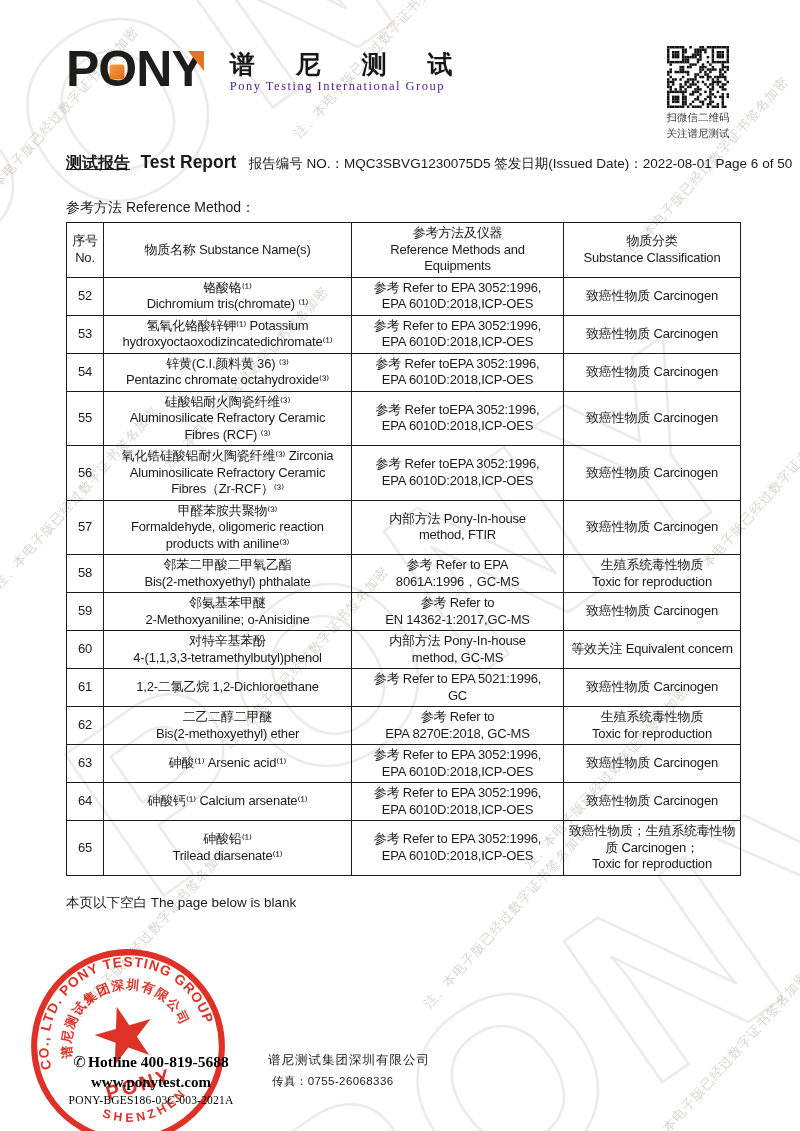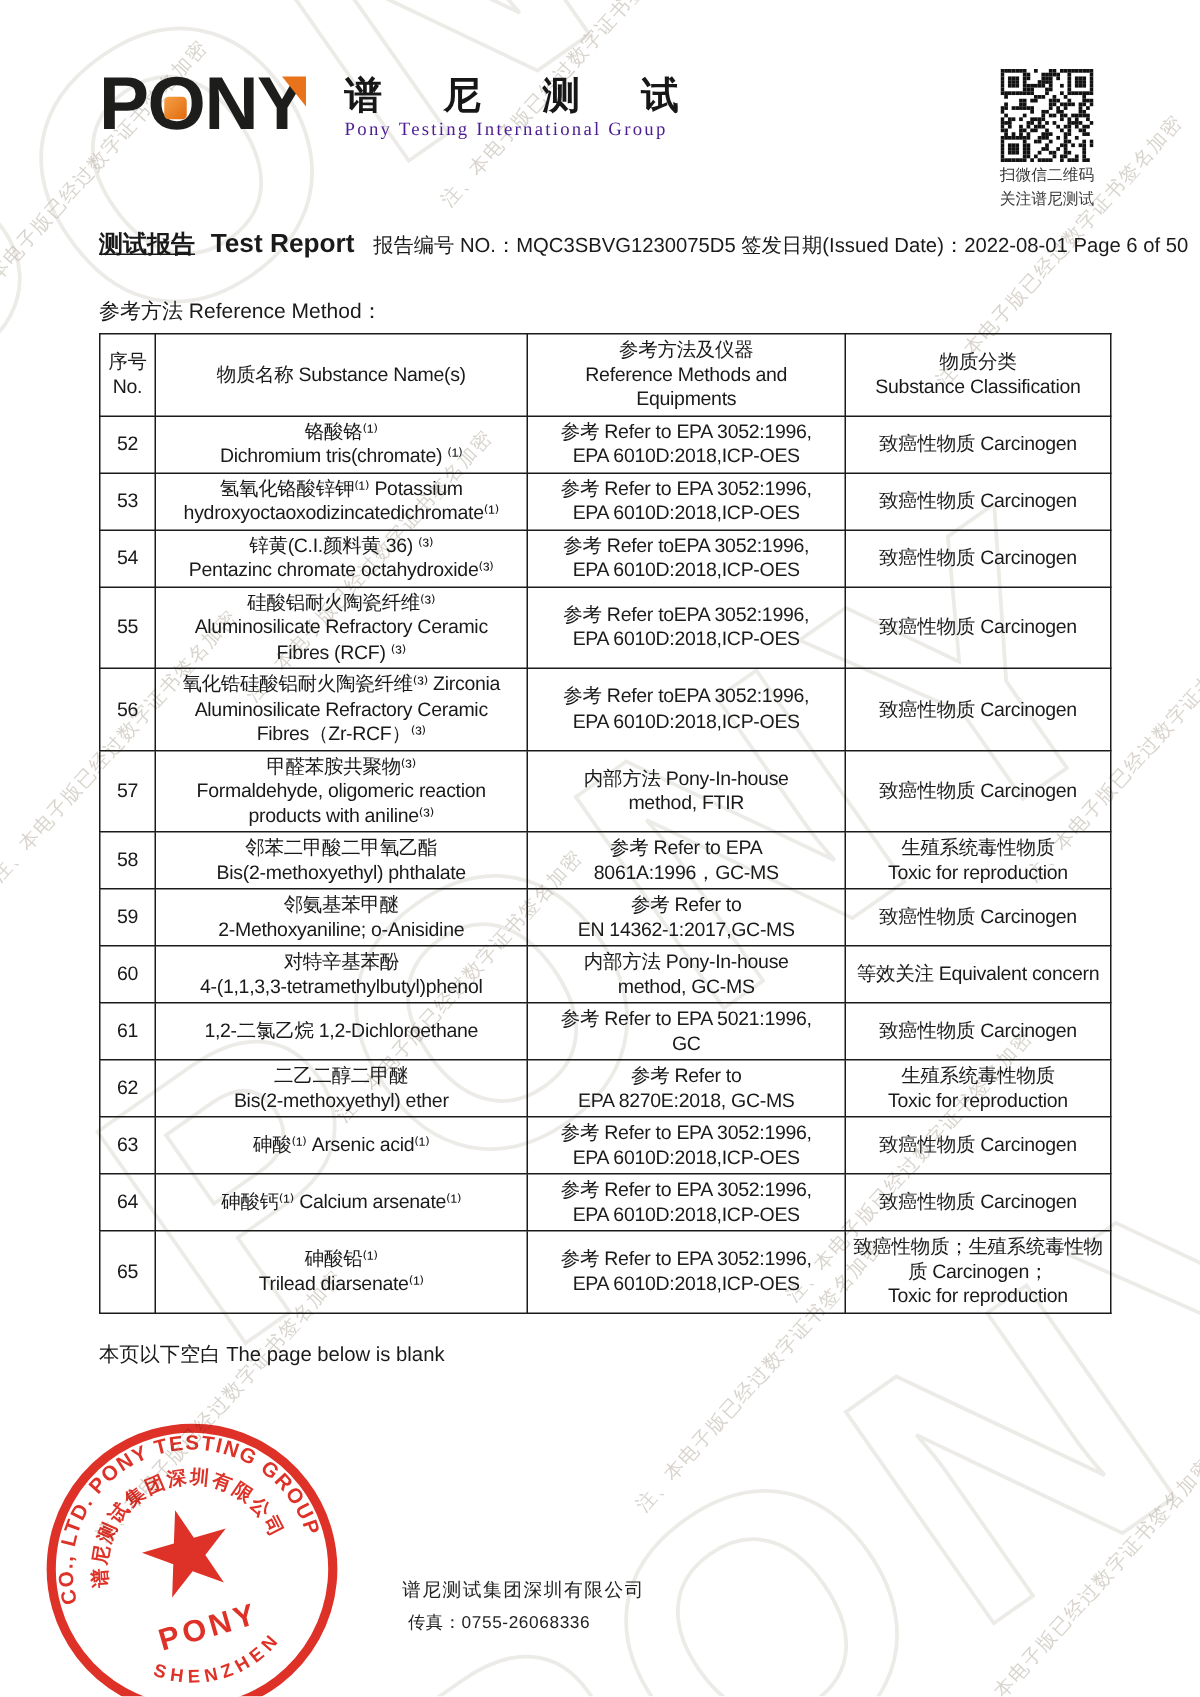--- a/index.html
+++ b/index.html
@@ -580,20 +580,27 @@
         <textPath href="#arcBot" xlink:href="#arcBot" startOffset="50%">SHENZHEN</textPath>
       </text>
       <text fill="#dc2217" font-size="12.5" font-weight="bold" letter-spacing="1.5" text-anchor="middle" font-family="Liberation Sans,sans-serif">
         <textPath href="#arcIn" xlink:href="#arcIn" startOffset="50%">谱尼测试集团深圳有限公司</textPath>
       </text>
       <polygon fill="#dc2217" points="100,60 106.8,80.7 128.5,80.7 110.9,93.6 117.6,114.3 100,101.5 82.4,114.3 89.1,93.6 71.5,80.7 93.2,80.7"></polygon>
       <text x="100" y="146" font-size="20" font-weight="bold" letter-spacing="2.5" fill="#dc2217" text-anchor="middle" font-family="Liberation Sans,sans-serif">PONY</text>
     </svg>
   </div>
 
+  <div class="footer-left">
+    <div class="hotline">
+      <span class="ph">✆</span><span>Hotline 400-819-5688</span>
+    </div>
+    <div class="website">www.ponytest.com</div>
+    <div class="doc-code">PONY-BGES186-03C-003-2021A</div>
+  </div>
 
   <div class="footer-right">
     <div class="fr-company">谱尼测试集团深圳有限公司</div>
     <div class="fr-row">
       <span class="fr-tel"><span>传真：</span><span>0755-26068336</span></span>
     </div>
   </div>
 
 </div>
 

